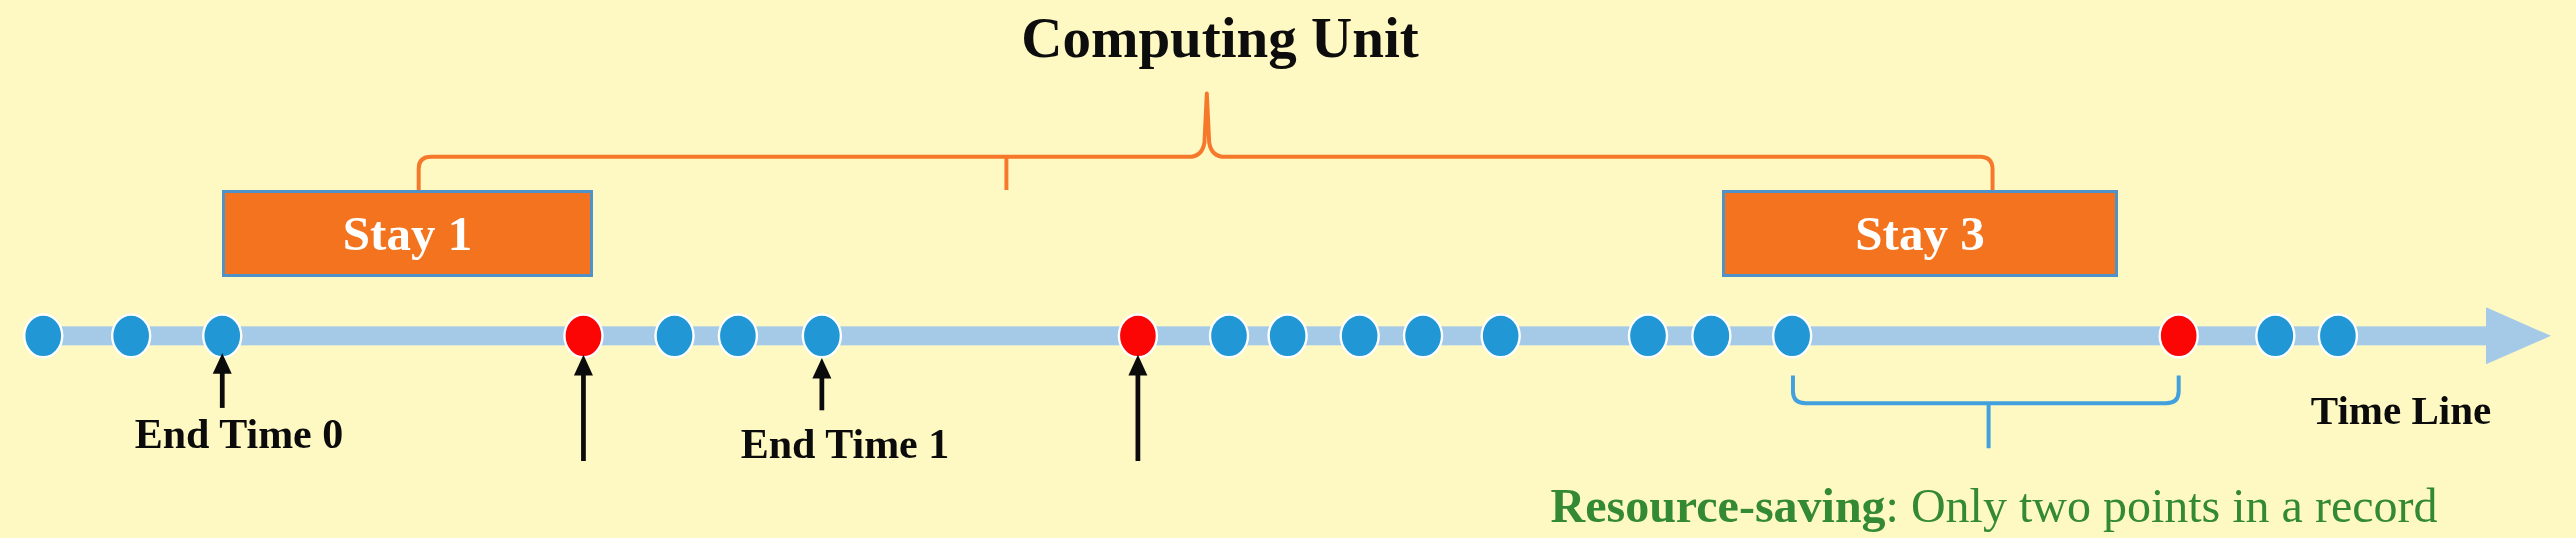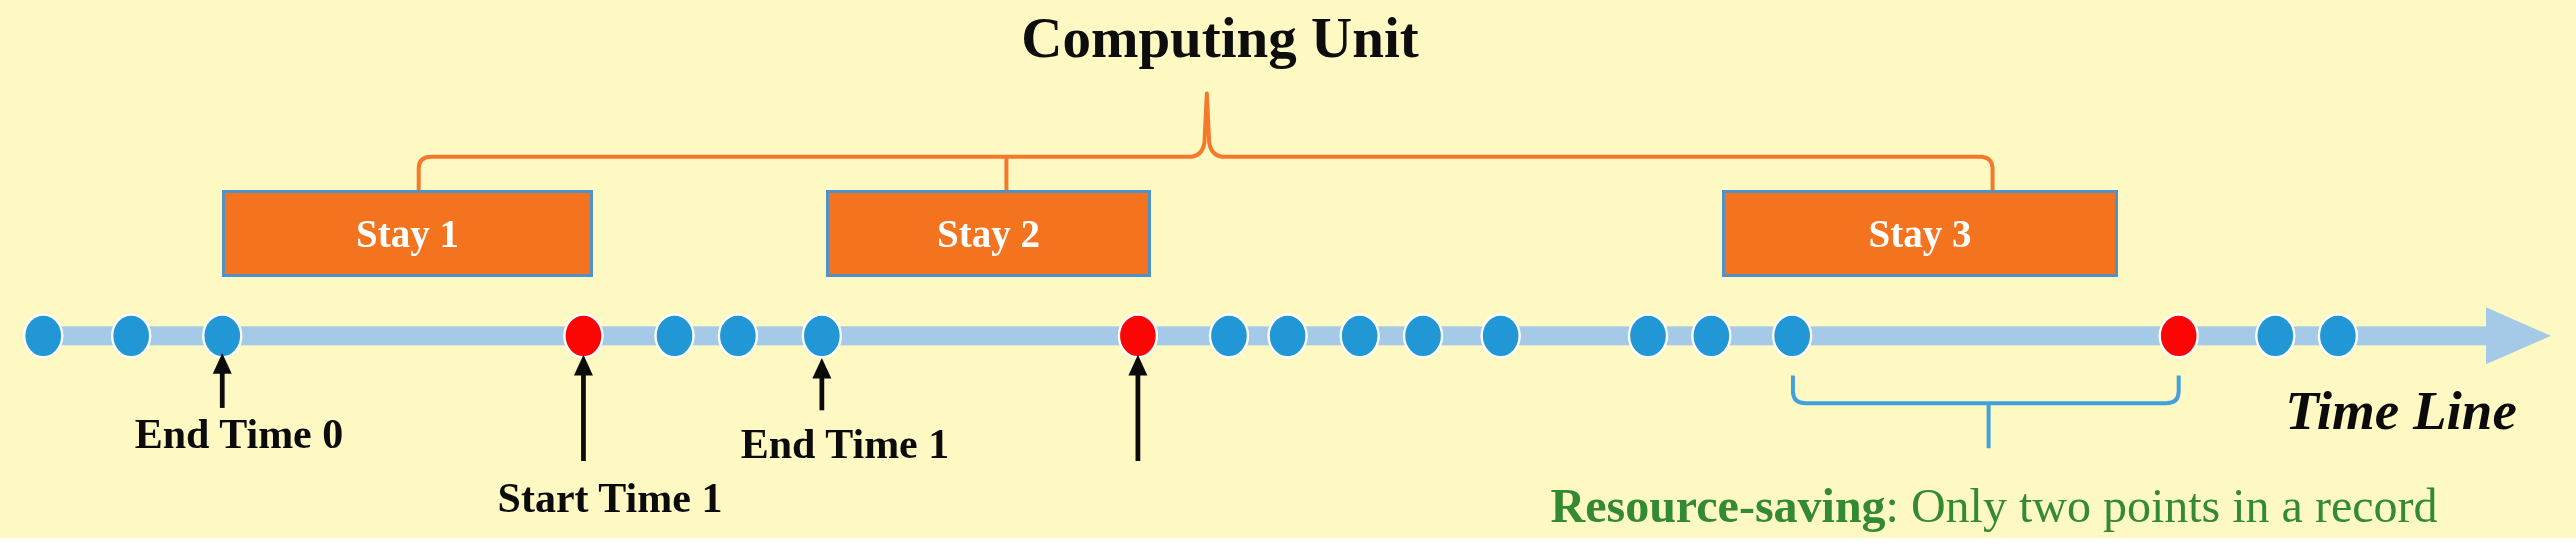--- a/index.html
+++ b/index.html
@@ -19,40 +19,39 @@
     font-size:57px; font-weight:bold; color:#0d0d0d;
     white-space:nowrap;
   }
   .stay-box{
     position:absolute;
     top:190px; height:87px;
     box-sizing:border-box;
     background:#F4731E;
     border:3.2px solid #4E92C8;
     color:#ffffff;
-    font-size:39px; font-weight:bold;
+    font-size:49px; font-weight:bold;
     display:flex; align-items:center; justify-content:center;
     white-space:nowrap;
   }
   .stay-1{left:222px;width:371px;}
   .stay-2{left:826px;width:325px;}
   .stay-3{left:1722px;width:396px;}
   .time-label{
     position:absolute;
     transform:translate(-50%,-50%);
     font-size:42px; font-weight:bold; color:#0b0b0b;
     white-space:nowrap;
   }
   .timeline-label{
     position:absolute;
     left:2401px; top:410px;
     transform:translate(-50%,-50%);
-    font-size:55px; font-weight:bold; color:#0b0b0b;
+    font-size:41px; font-weight:bold; color:#0b0b0b;
     white-space:nowrap;
-    font-style:italic;
   }
   .note{
     position:absolute;
     left:1994px; top:505px;
     transform:translate(-50%,-50%);
     font-size:48px; color:#338A33;
     white-space:nowrap;
   }
   .note .bold{font-weight:bold;margin-top:28px;}
 </style>
@@ -102,29 +101,25 @@
         <line x1="1436" x2="1436" y1="582" y2="468" stroke="#0b0b0b" stroke-width="6"></line>
         <polygon points="1424,474 1448,474 1436,448" fill="#0b0b0b"></polygon>
       </g>
   </svg>
 
   <div class="title">Computing Unit</div>
 
   <div class="stay-box stay-1">
     <span>Stay 1</span>
   </div>
-  <div class="stay-box stay-2">
-    <span>Stay 2</span>
-  </div>
   <div class="stay-box stay-3">
     <span>Stay 3</span>
   </div>
 
   <div class="time-label" style="left: 239px; top: 434px;">End Time 0</div>
-  <div class="time-label" style="left: 610px; top: 498px;">Start Time 1</div>
   <div class="time-label" style="left: 835px; top: 444px; margin-left: 10px;">End Time 1</div>
 
   <div class="timeline-label">Time Line</div>
 
   <div class="note">
     <span class="bold">Resource-saving</span><span>: Only two points in a record</span>
   </div>
 
 </div>
 

